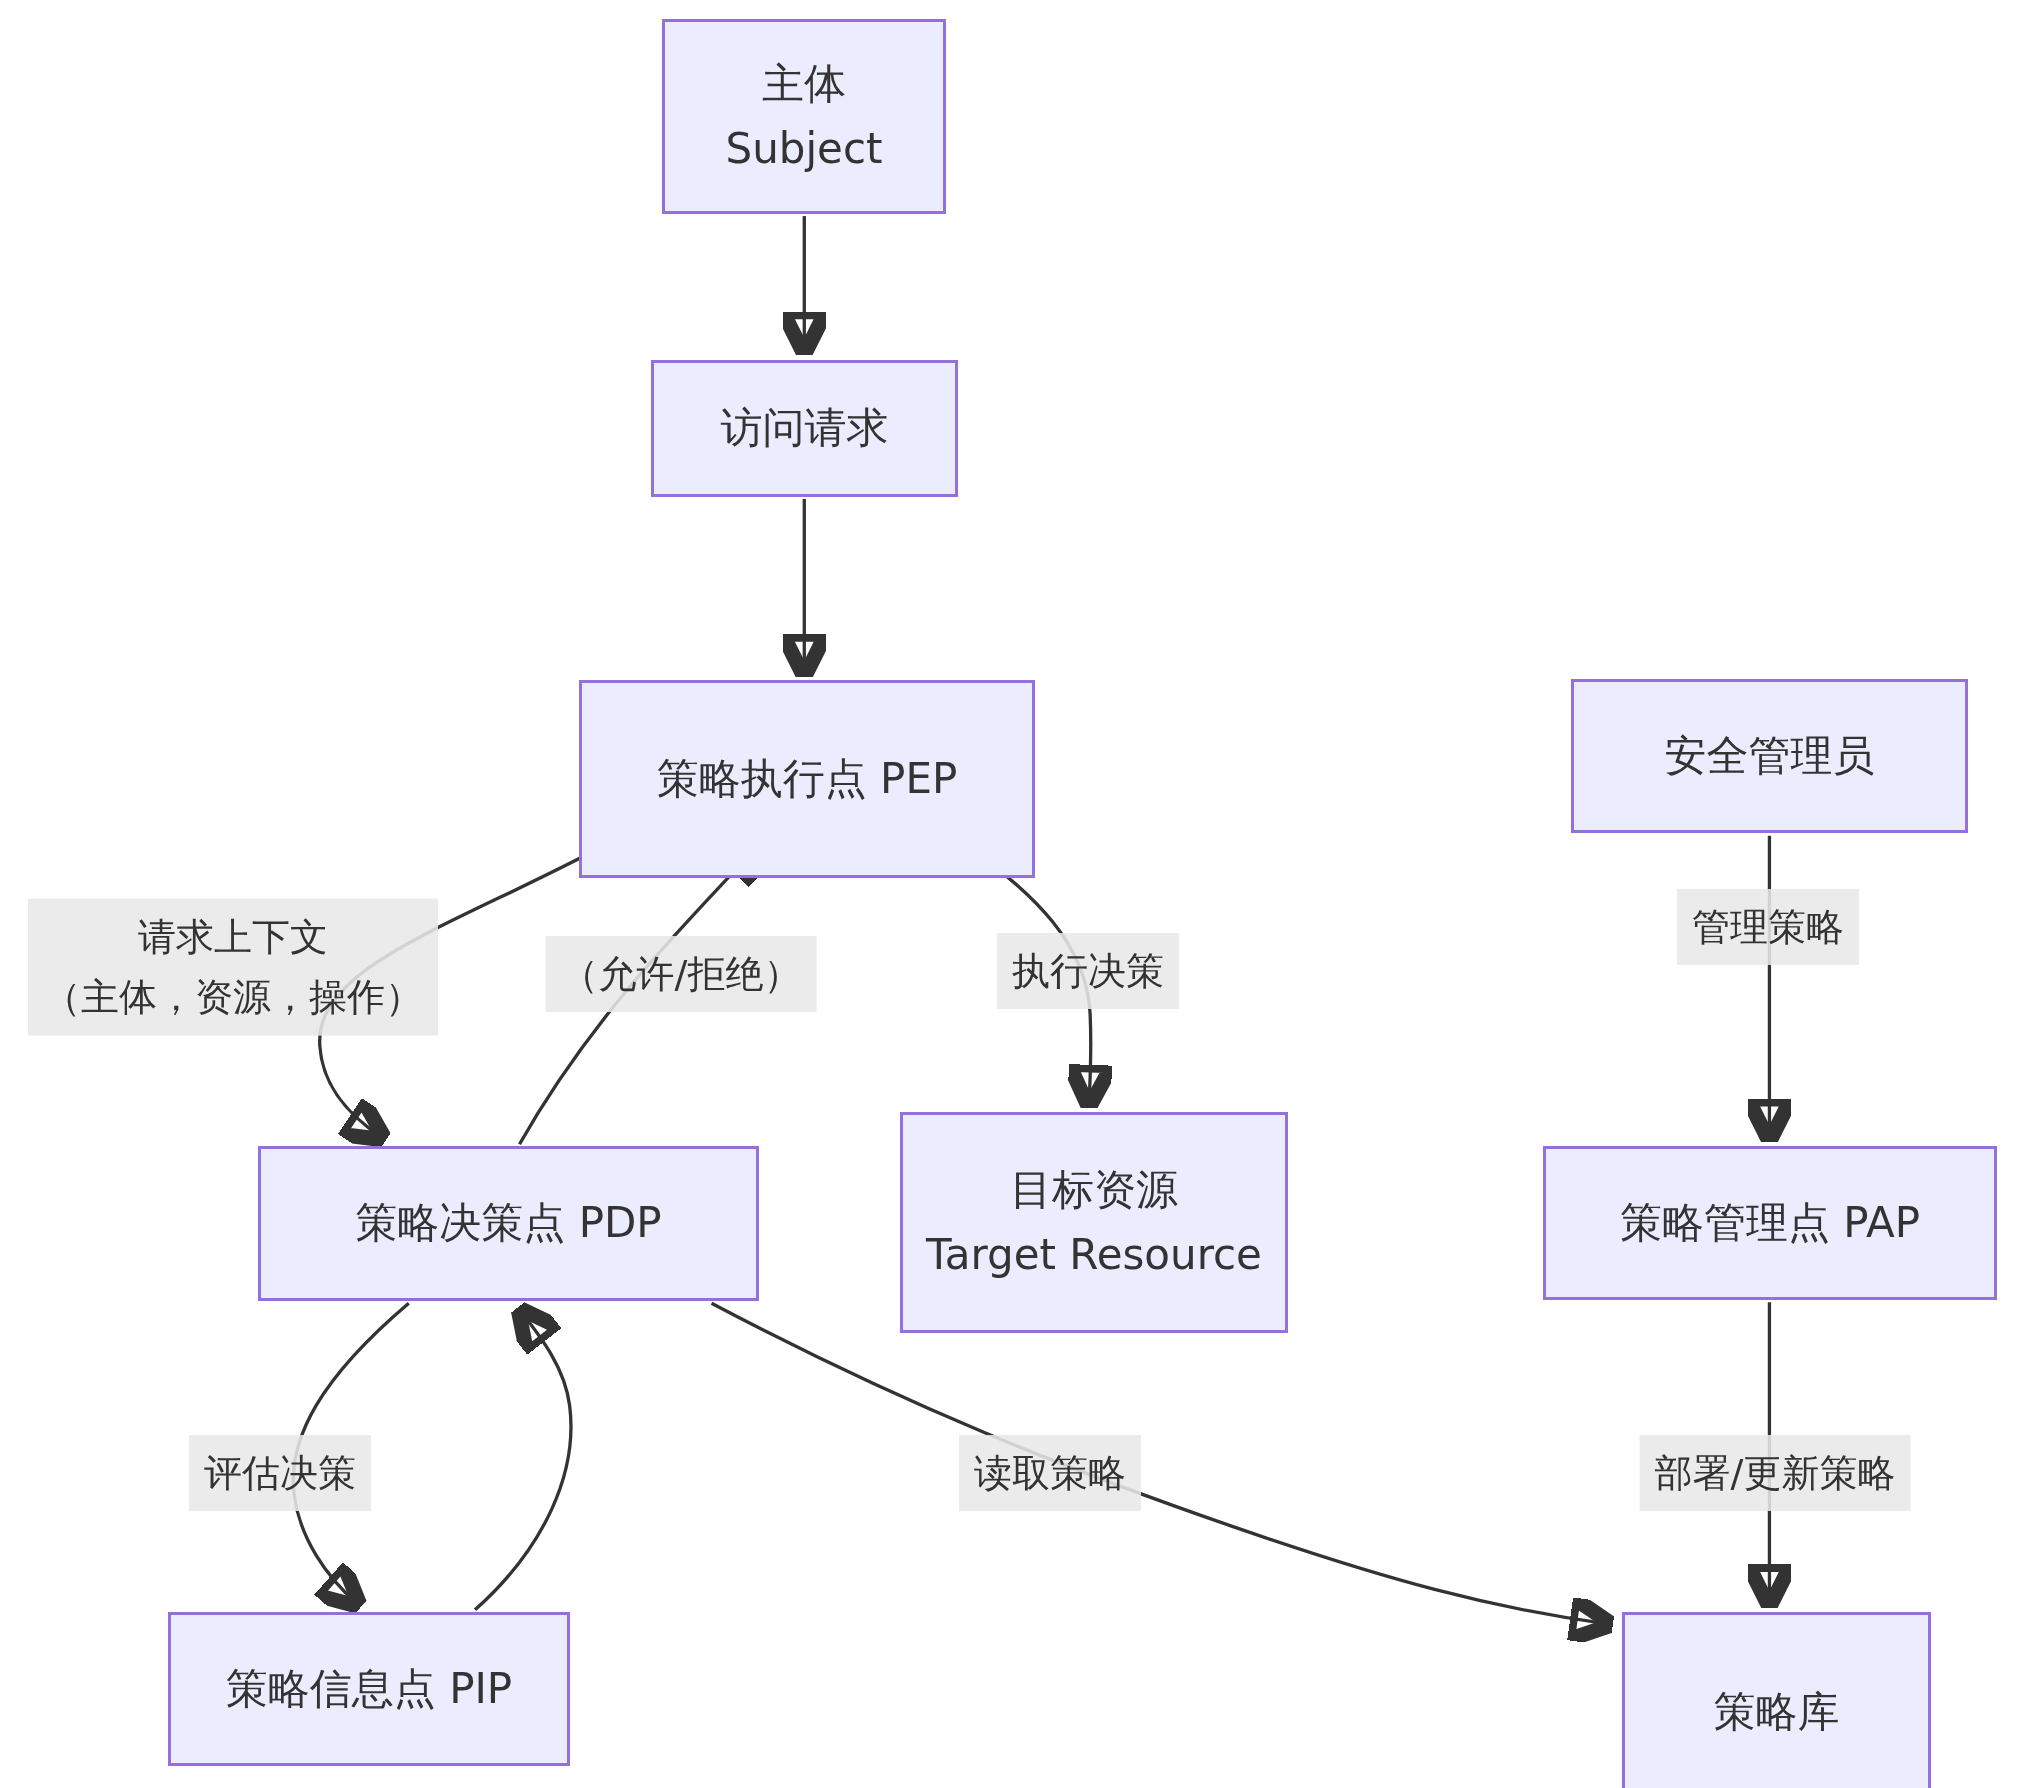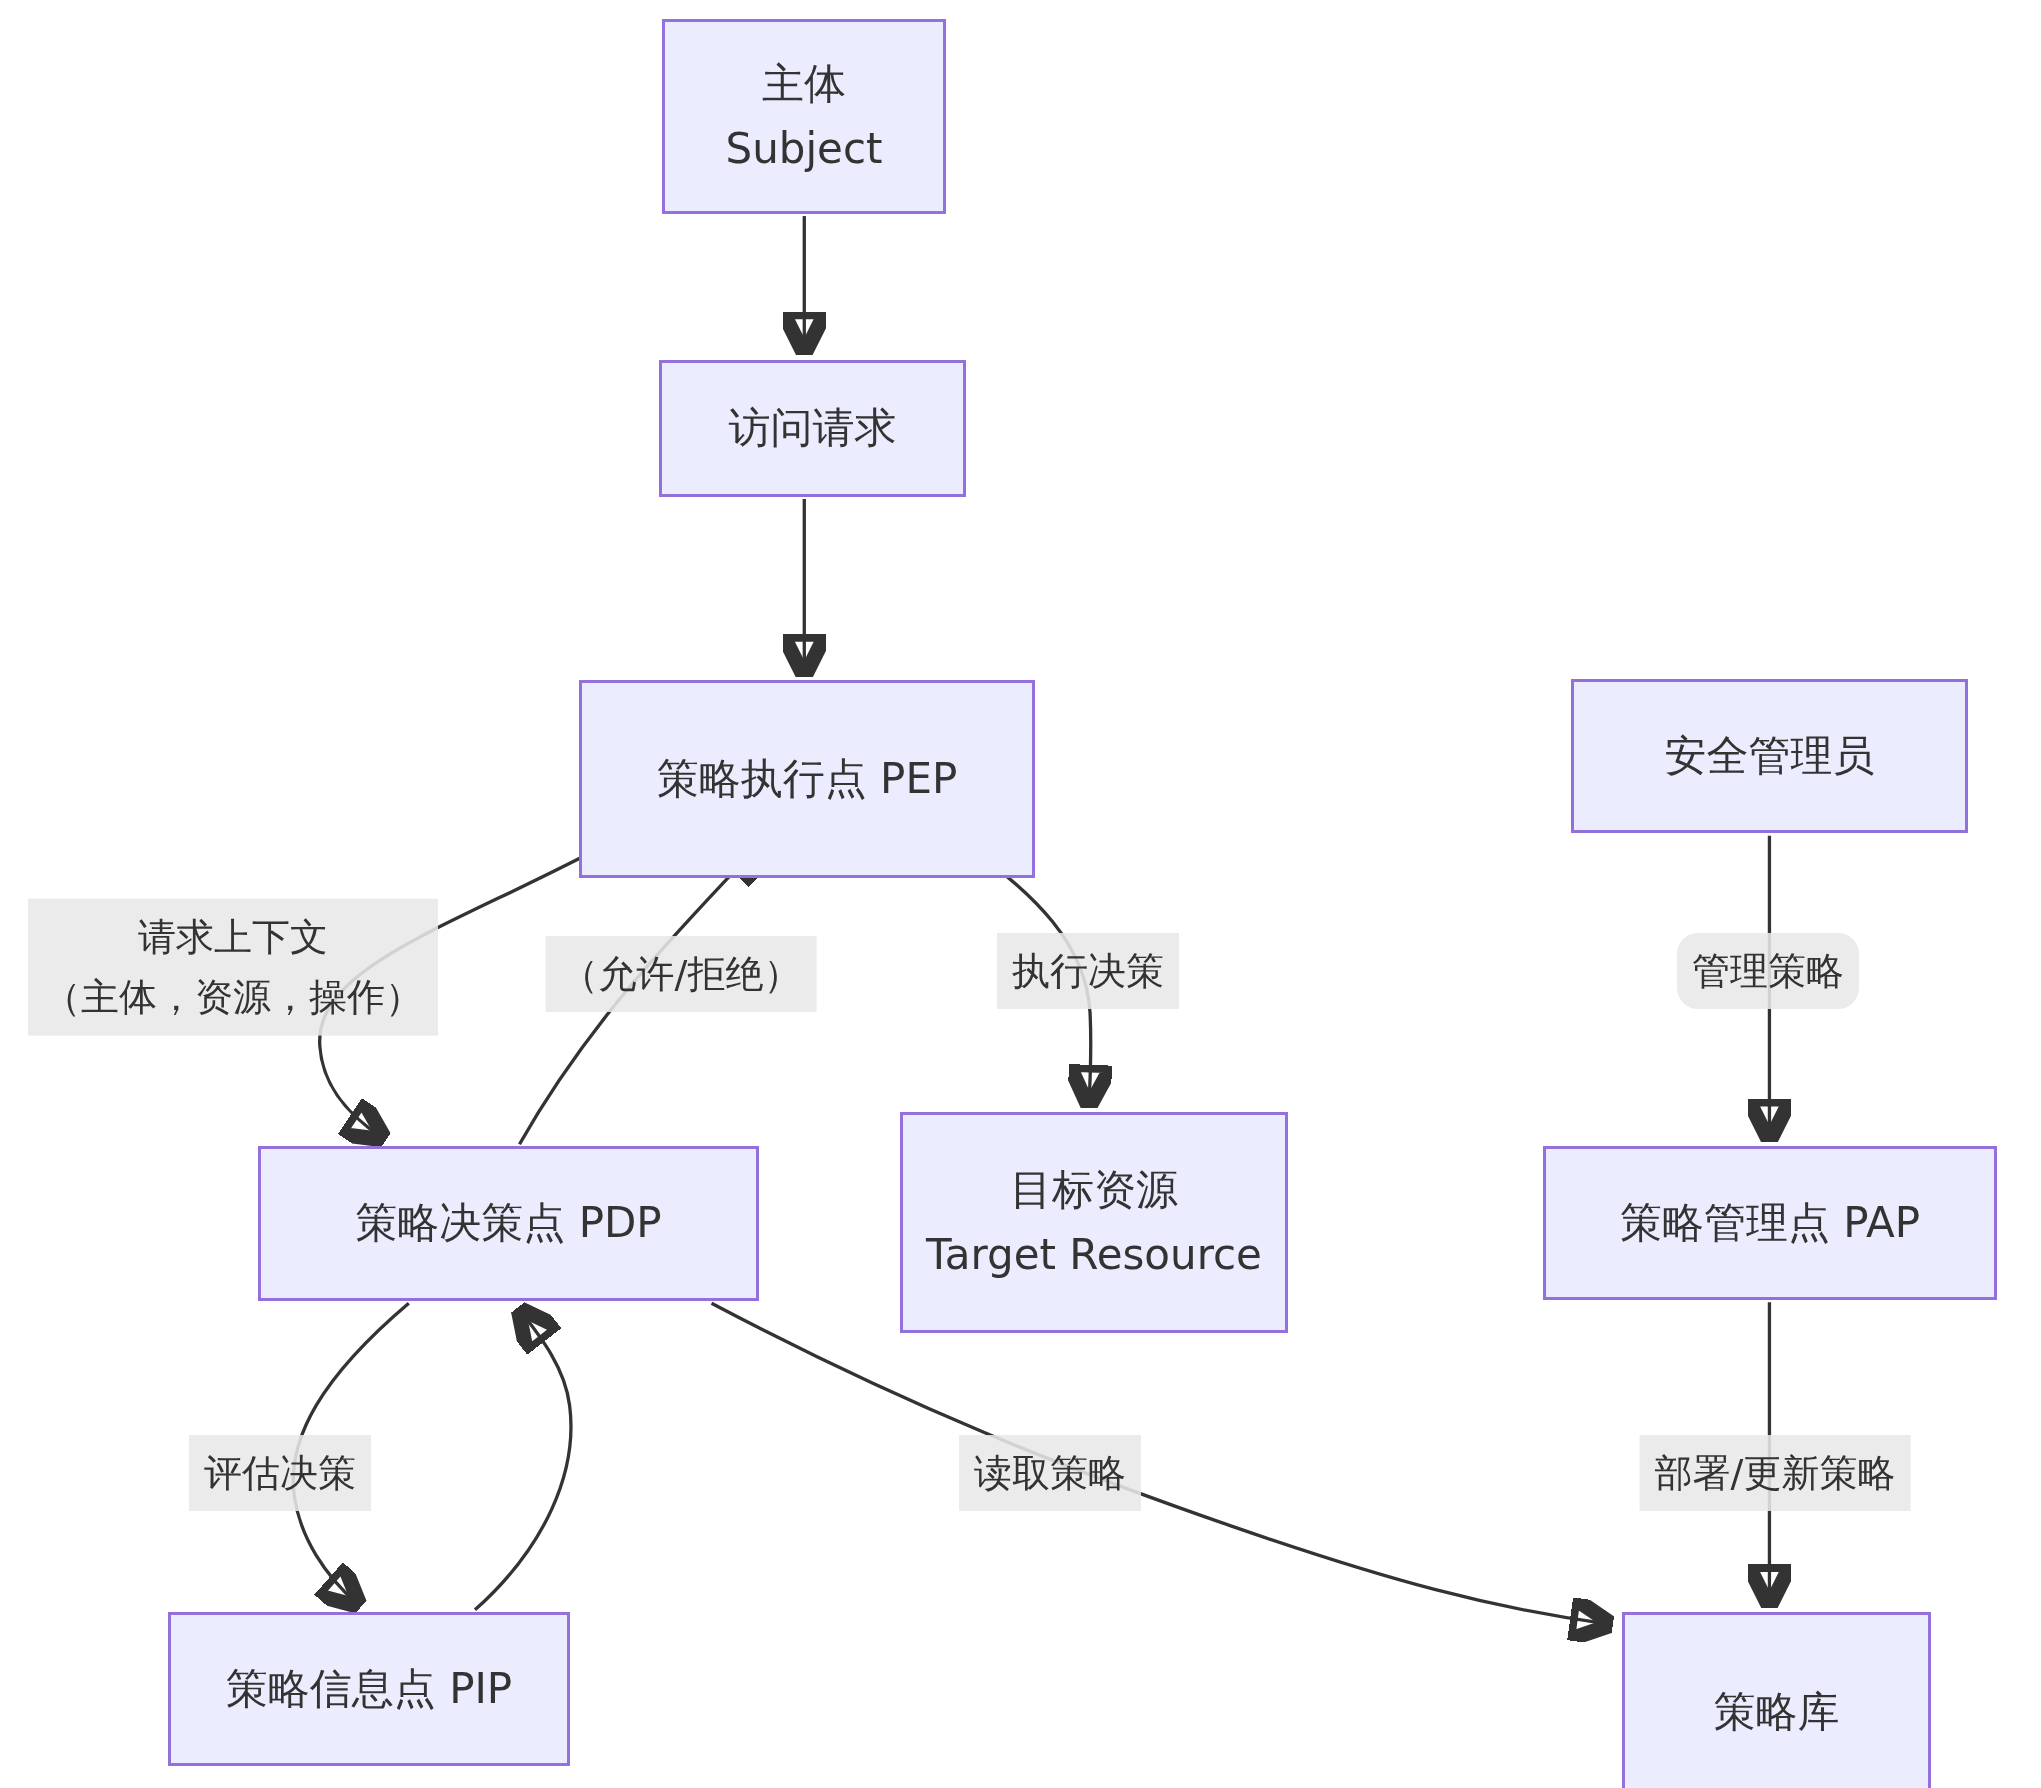--- a/index.html
+++ b/index.html
@@ -33,34 +33,34 @@
     font-size:38px;line-height:1.6;
     text-align:center;
     color:#333333;
     white-space:nowrap;
     z-index:2;
   }
   .edge-label span{display:block;}
 
   
   #node-subject {left:662px;  top:19px;   width:284px; height:195px;}
-  #node-request {left:651px;  top:360px;  width:307px; height:137px;margin-left:8px;}
+  #node-request {left:651px;  top:360px;  width:307px; height:137px;}
   #node-pep     {left:579px;  top:680px;  width:456px; height:198px;}
   #node-admin   {left:1571px; top:679px;  width:397px; height:154px;}
   #node-pdp     {left:258px;  top:1146px; width:501px; height:155px;}
   #node-target  {left:900px;  top:1112px; width:388px; height:221px;}
   #node-pap     {left:1543px; top:1146px; width:454px; height:154px;}
   #node-pip     {left:168px;  top:1612px; width:402px; height:154px;}
   #node-repo    {left:1622px; top:1612px; width:309px; height:200px;}
 
   
   #label-request-context {left:233px;  top:967px;}
   #label-evaluate        {left:681px;  top:974px;}
   #label-execute         {left:1088px; top:971px;}
-  #label-manage          {left:1768px; top:971px;border-radius:21px;}
+  #label-manage          {left:1768px; top:927px;}
   #label-query           {left:280px;  top:1473px;}
   #label-return          {left:587px;  top:1473px;}
   #label-read            {left:1050px; top:1473px;}
   #label-deploy          {left:1775px; top:1473px;}
 </style>
 </head>
 <body>
 
 <div class="canvas">
 

